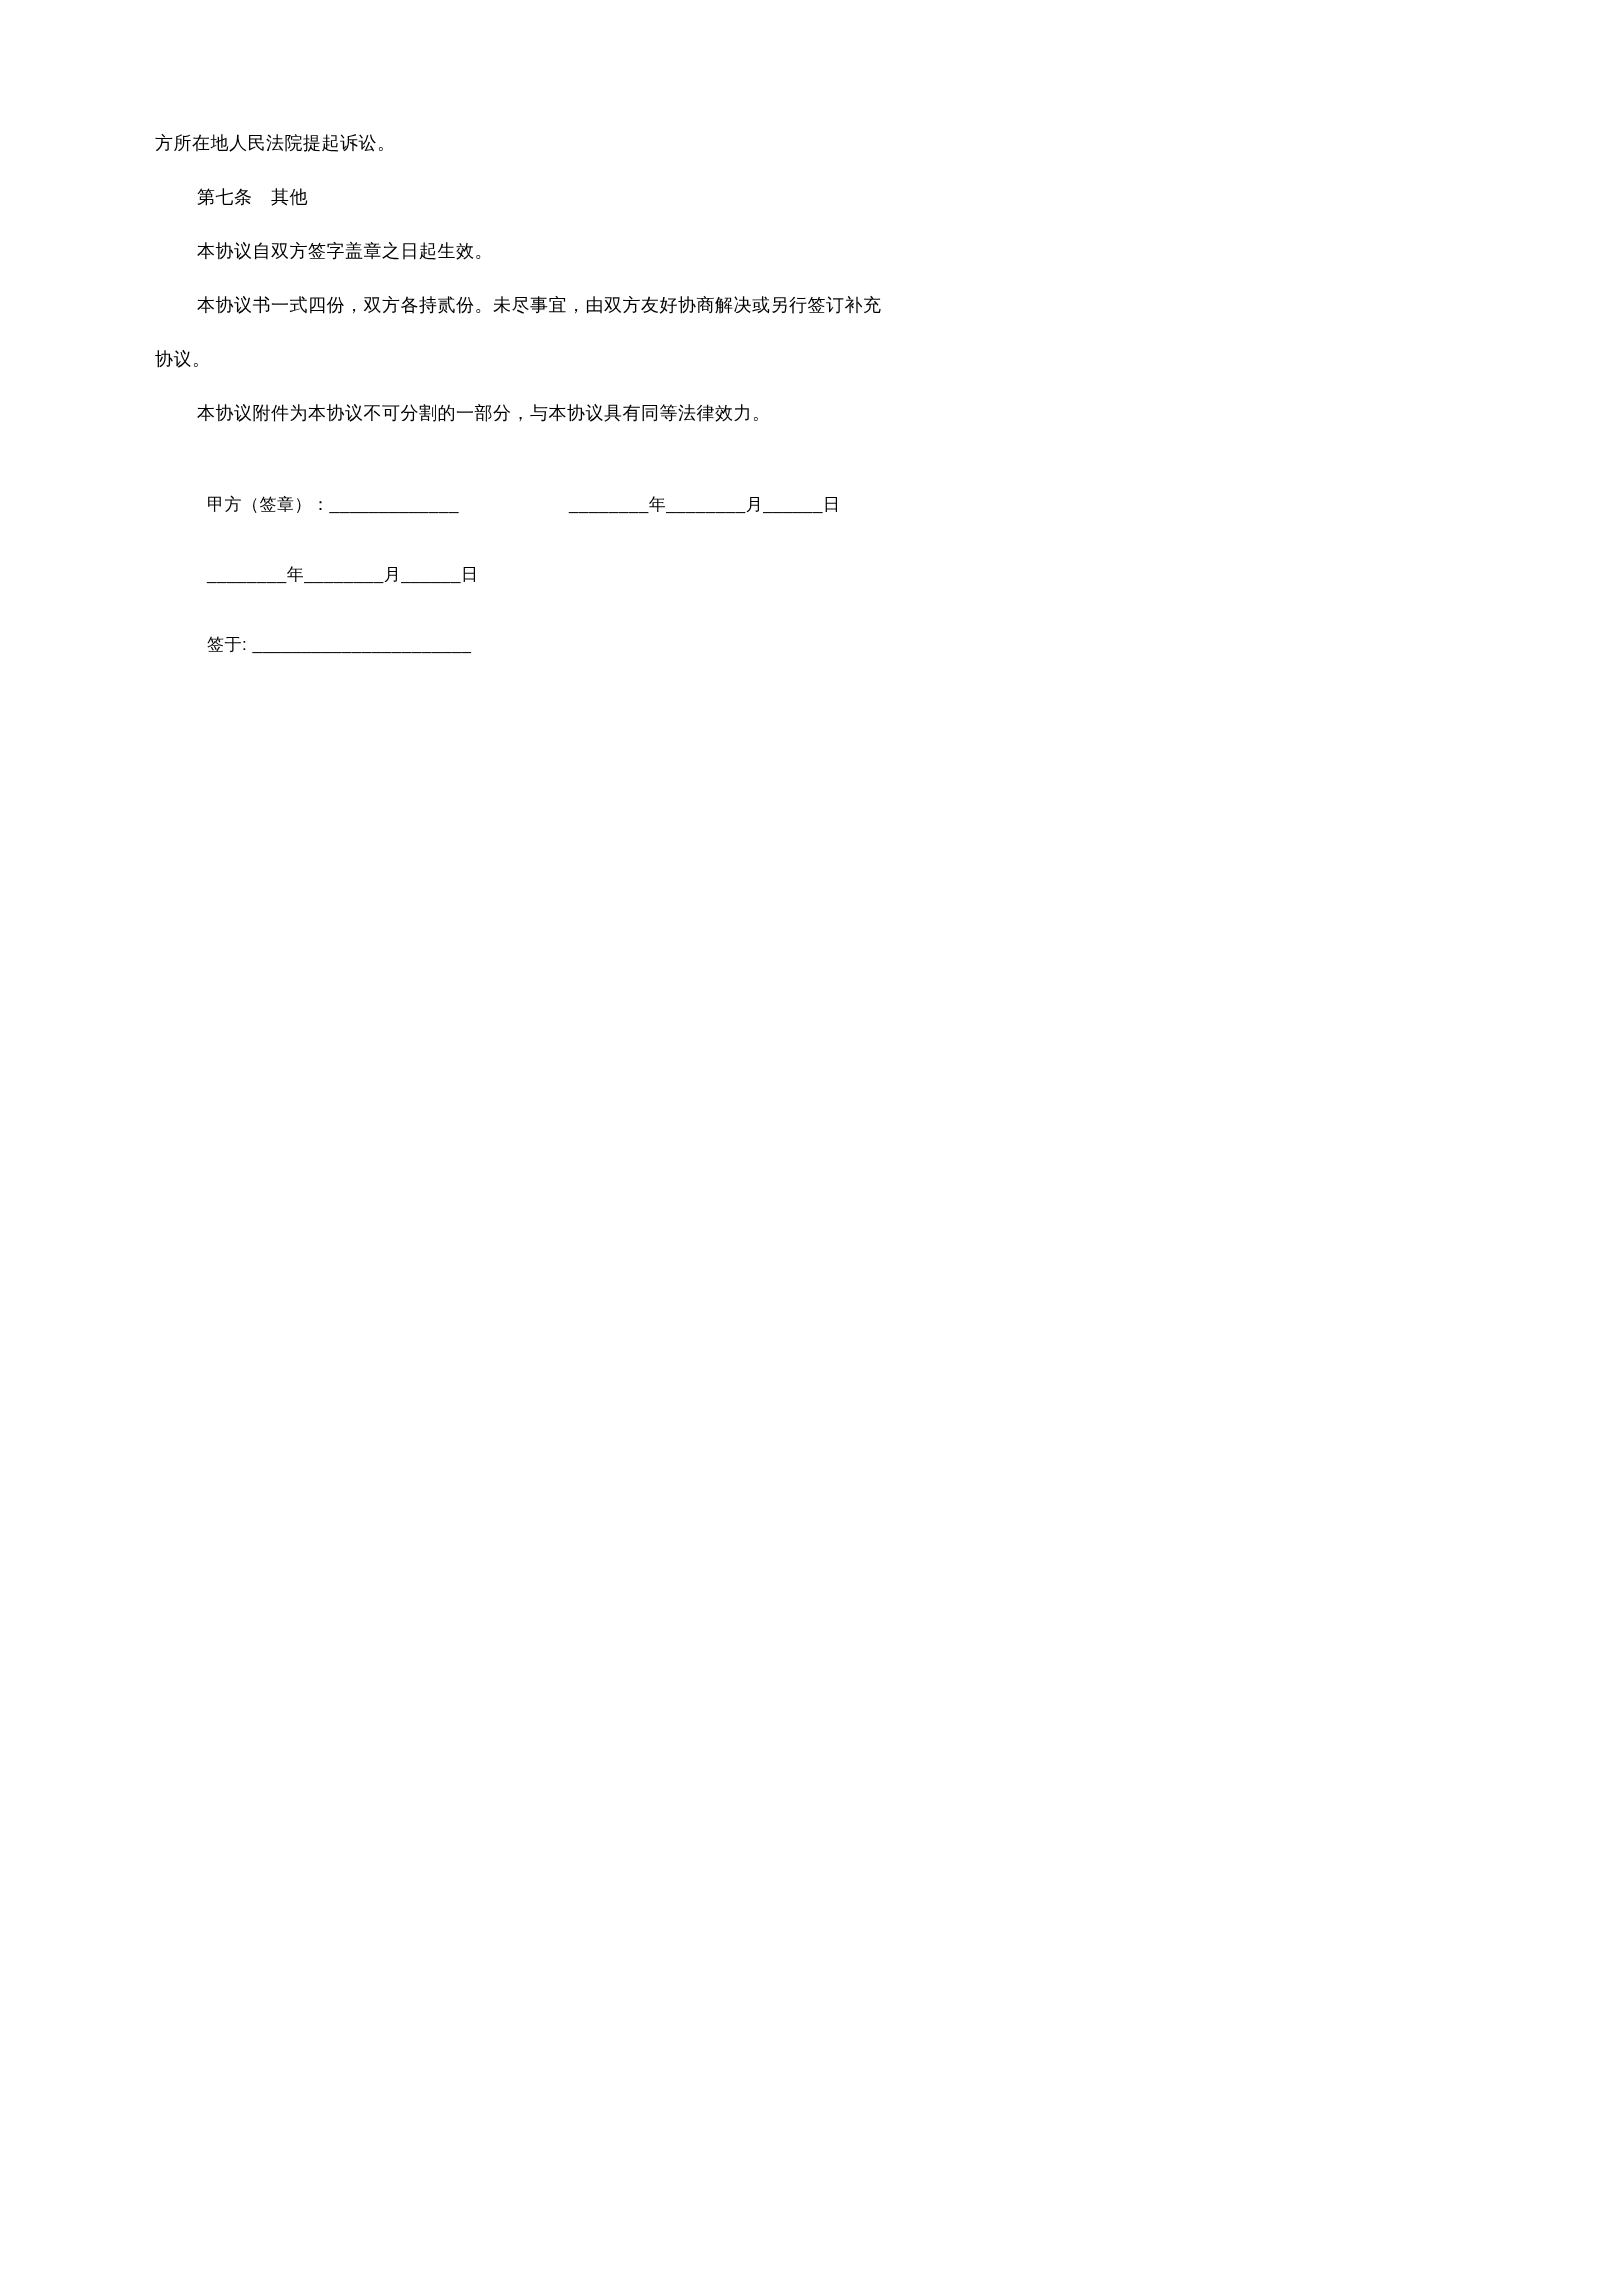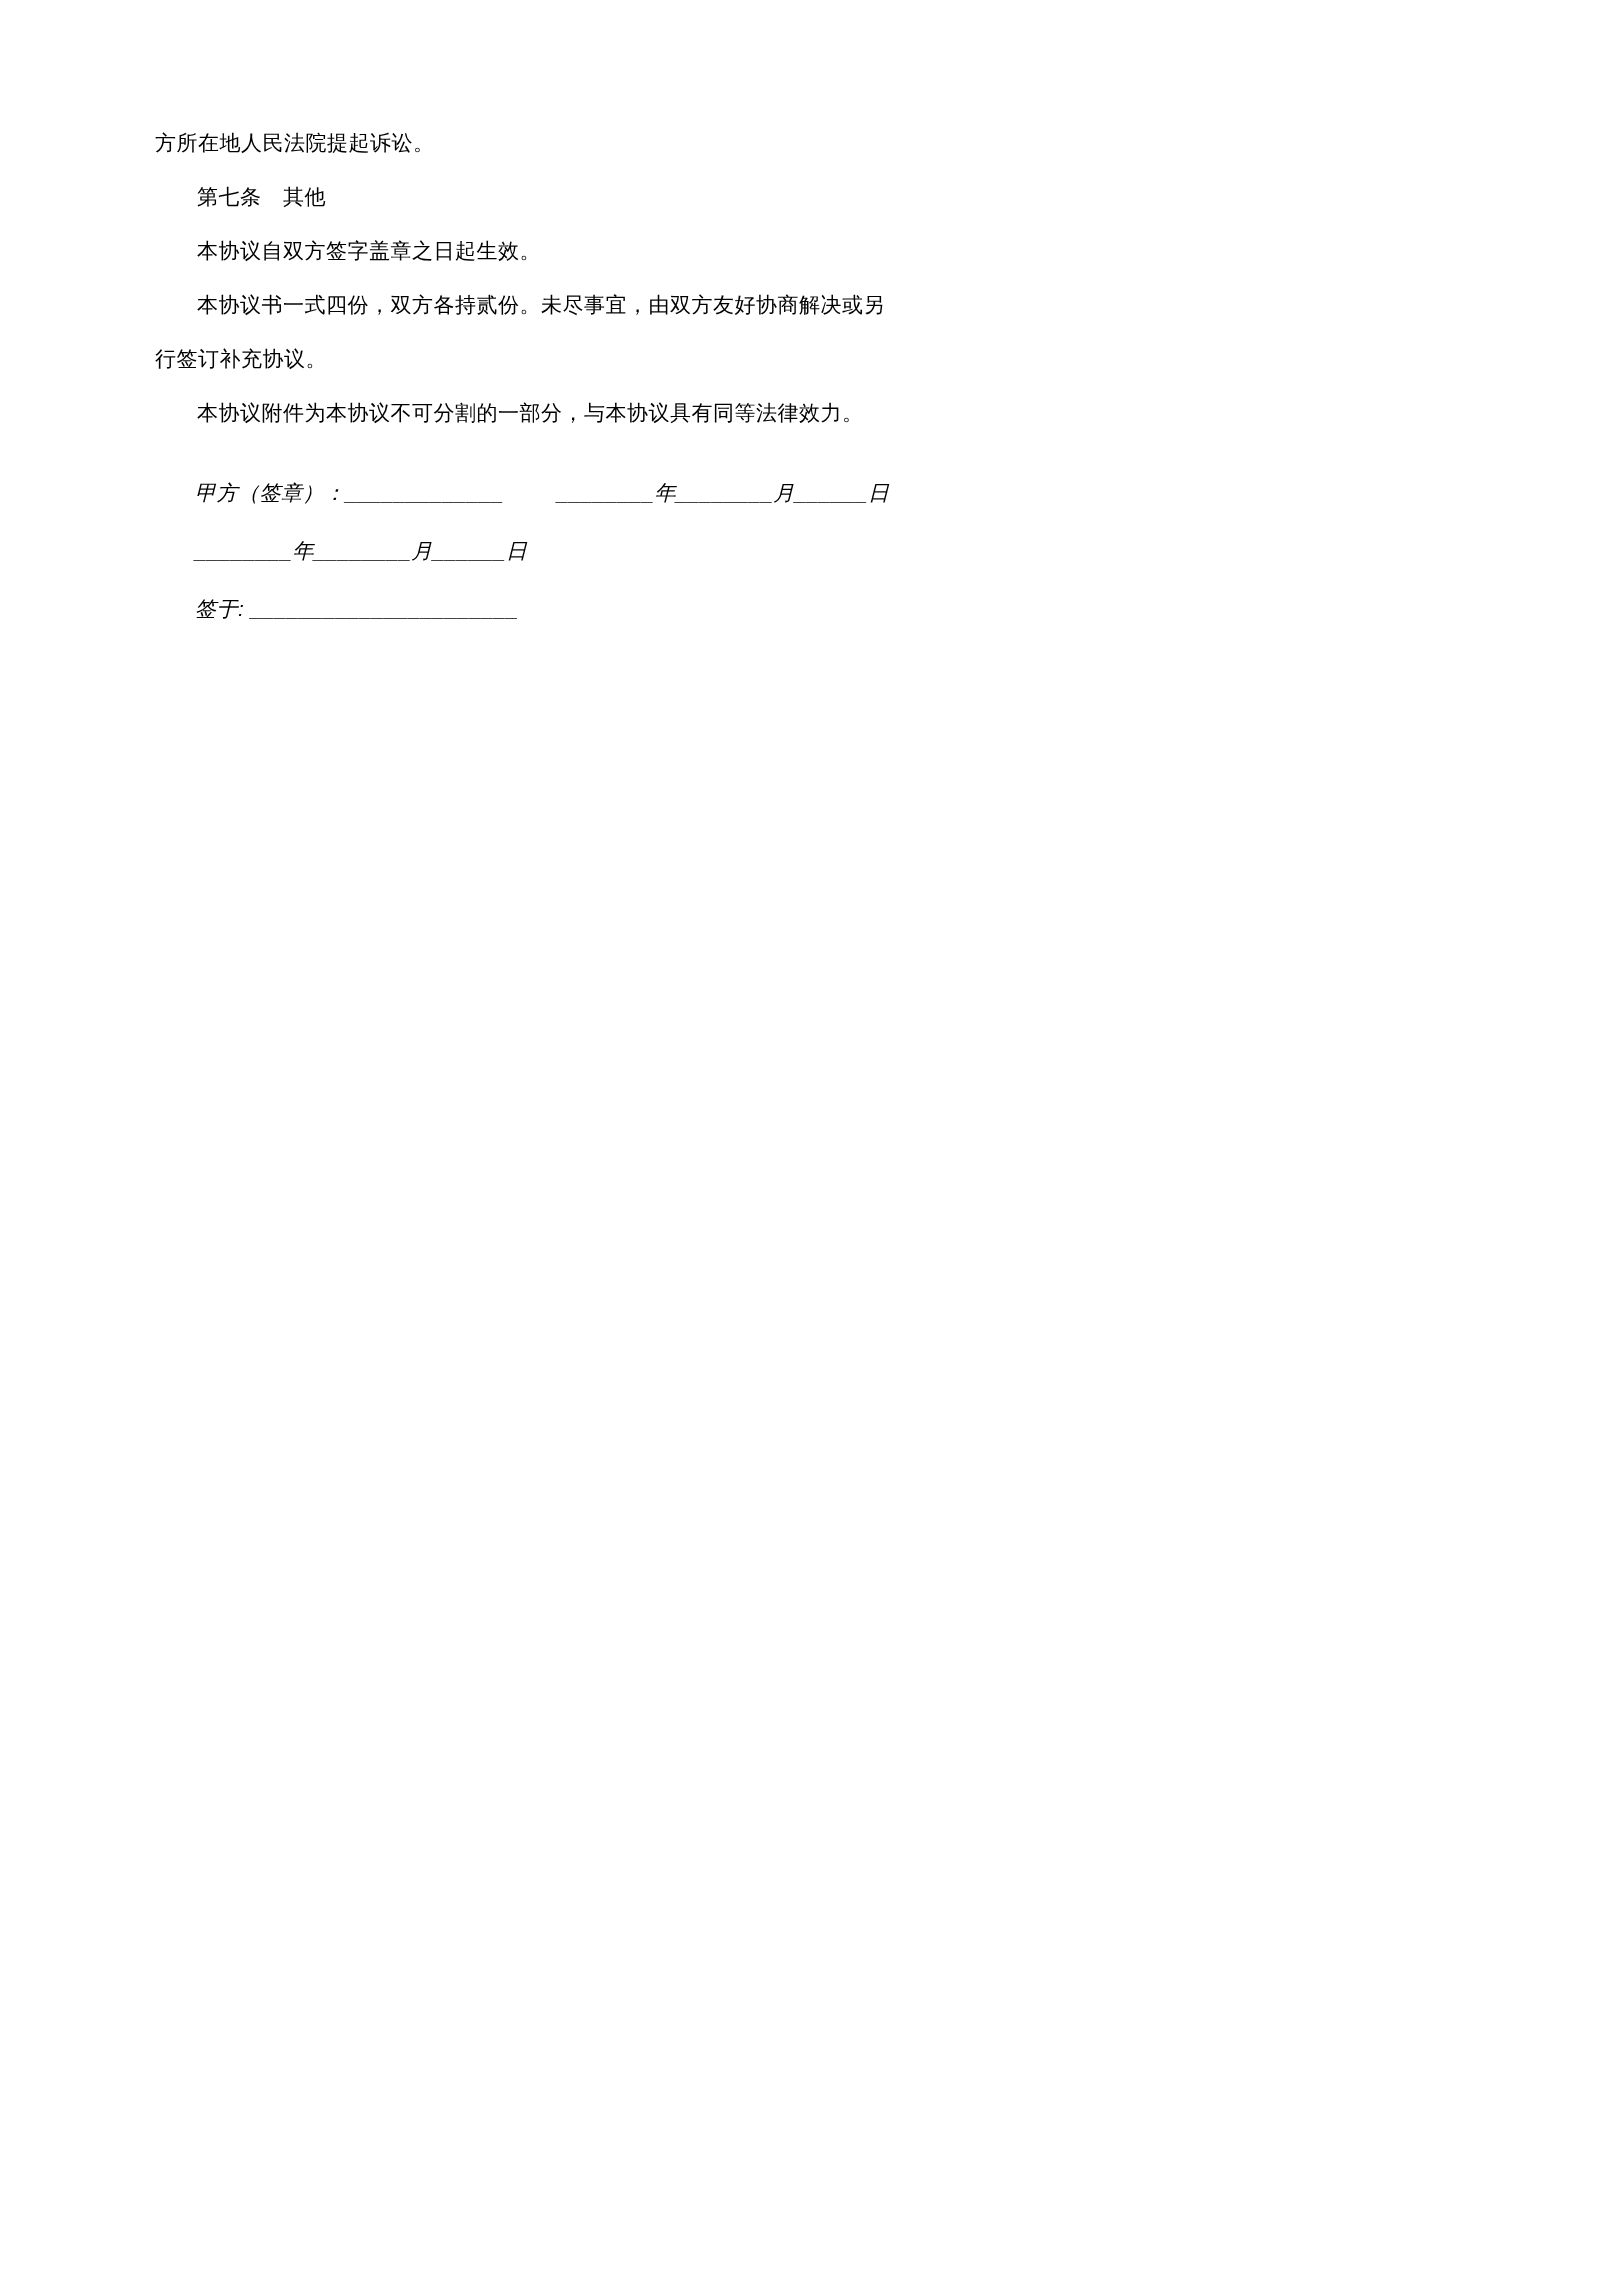--- a/index.html
+++ b/index.html
@@ -19,46 +19,45 @@
   .content {
     position: absolute;
     left: 155px;
     top: 116px;
     width: 738px;
     font-size: 21px;
     line-height: 54px;
   }
   .para {
     margin: 0;
-    font-size: 21px;
+    font-size: 18px;
     line-height: 54px;
     letter-spacing: 0.5px;
   }
   .indent {
     text-indent: 42px;
   }
   .heading {
     font-weight: normal;
   }
   .signatures {
     display: flex;
     margin-top: 22px;
     padding-left: 36px;
   }
   .sig-col {
     width: 362px;
     flex: 0 0 362px;
   }
   .sig-col .sig-line {
-    margin: 4px;
-    font-size: 21px;
+    margin: 16px;
+    font-size: 17px;
     line-height: 54px;
     white-space: nowrap;
     letter-spacing: 0.5px;
-    font-style: italic;
   }
 </style>
 </head>
 <body>
 
 <div class="page">
   <div class="content">
 
     <p class="para">方所在地人民法院提起诉讼。</p>
 

